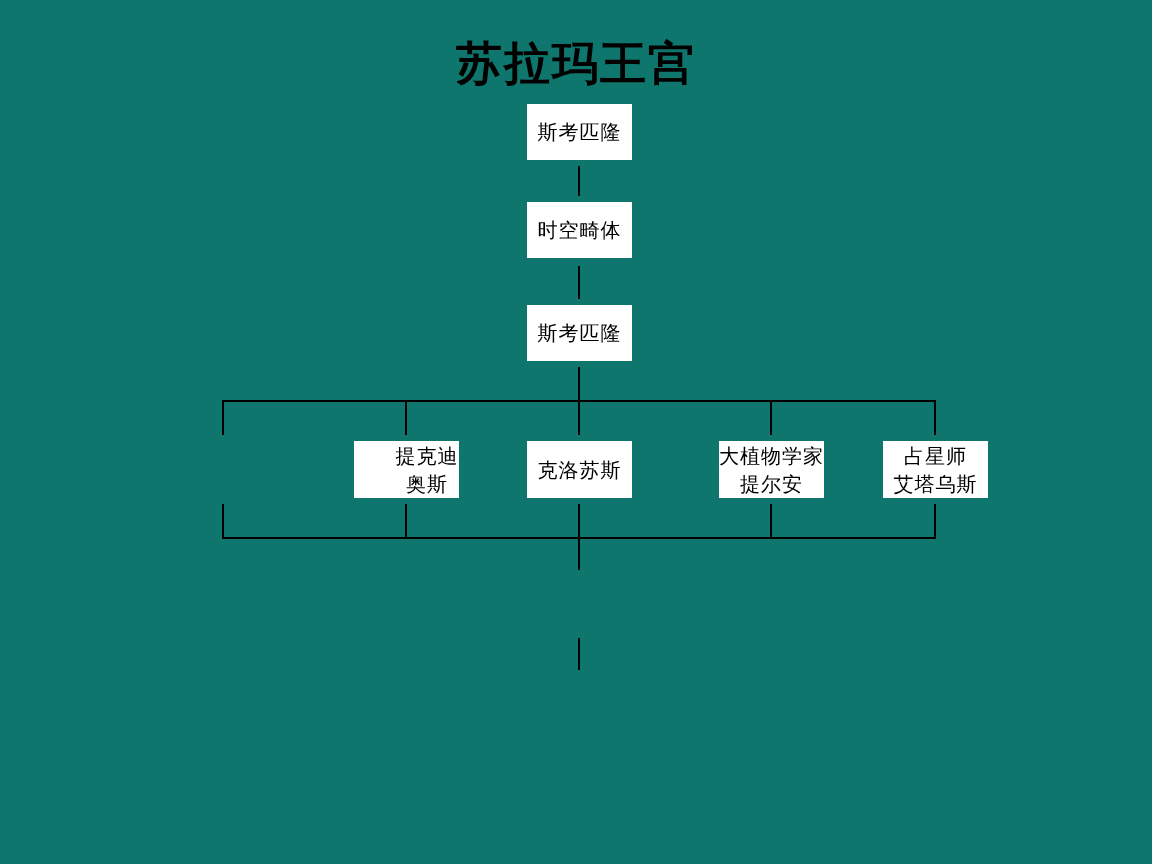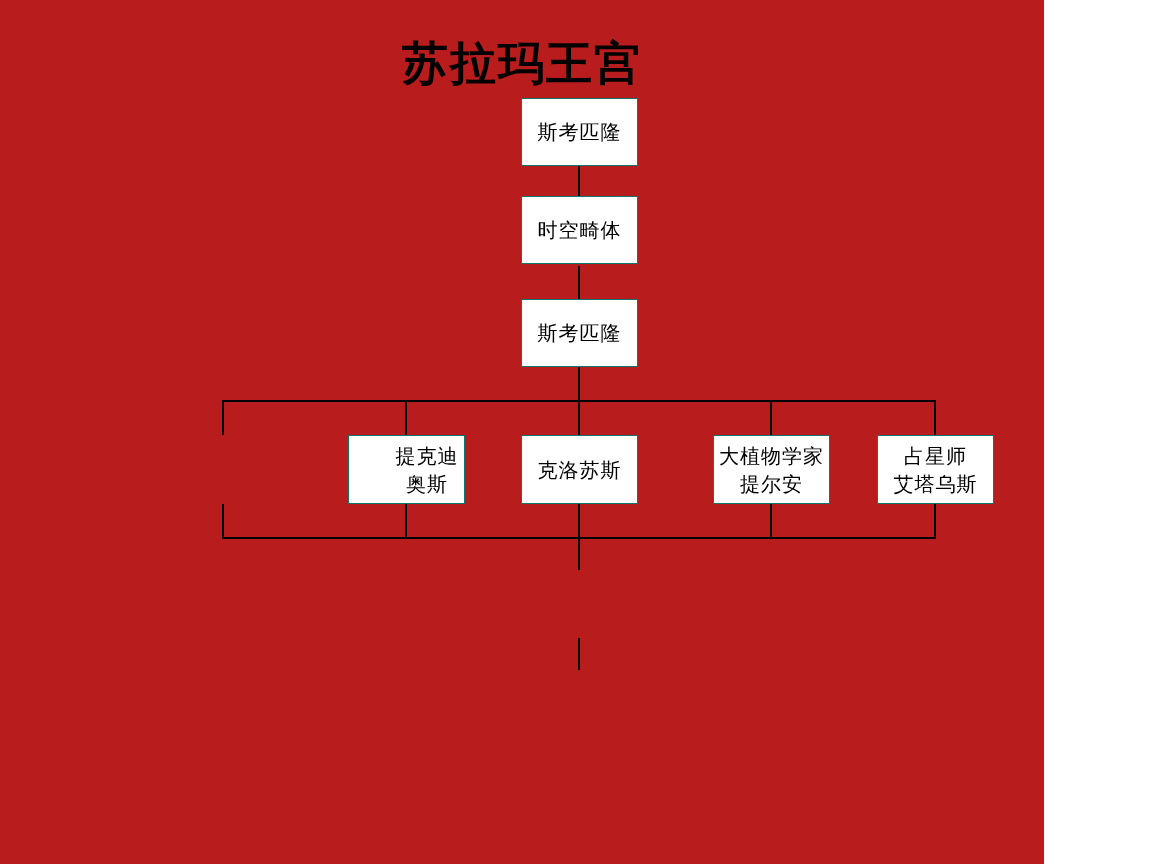--- a/index.html
+++ b/index.html
@@ -1,39 +1,39 @@
 <!DOCTYPE html>
 <html><head>
 <meta charset="utf-8">
 <style>
   html, body { margin: 0; padding: 0; background: #ffffff; }
   .canvas {
     position: relative;
-    width: 1044px;
+    width: 1152px;
     height: 864px;
-    background: #b91c1c;
+    background: #0f766e;
     overflow: hidden;
     font-family: Liberation Serif, serif;
     color: #000000;
   }
   .title {
     position: absolute;
     top: 33px;
     left: 0;
     width: 100%;
     text-align: center;
     font-size: 46px;
     font-weight: 700;
     letter-spacing: 2px;
     margin: 0;
   }
   .node {
     position: absolute;
     box-sizing: border-box;
-    border: 1px solid #0f766e;
+    border: 6px solid #0f766e;
     background: #ffffff;
     display: flex;
     align-items: center;
     justify-content: center;
     text-align: center;
     font-size: 20px;
     letter-spacing: 1px;
     line-height: 1.4;
     white-space: pre-line;
   }

